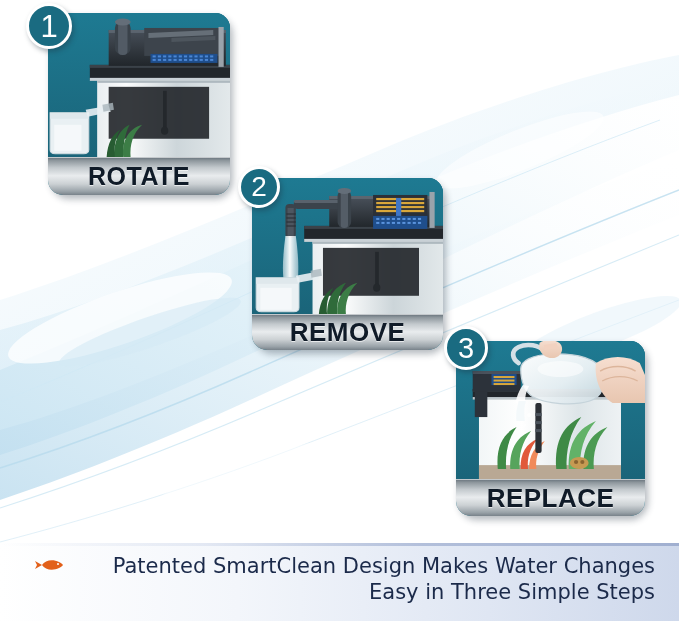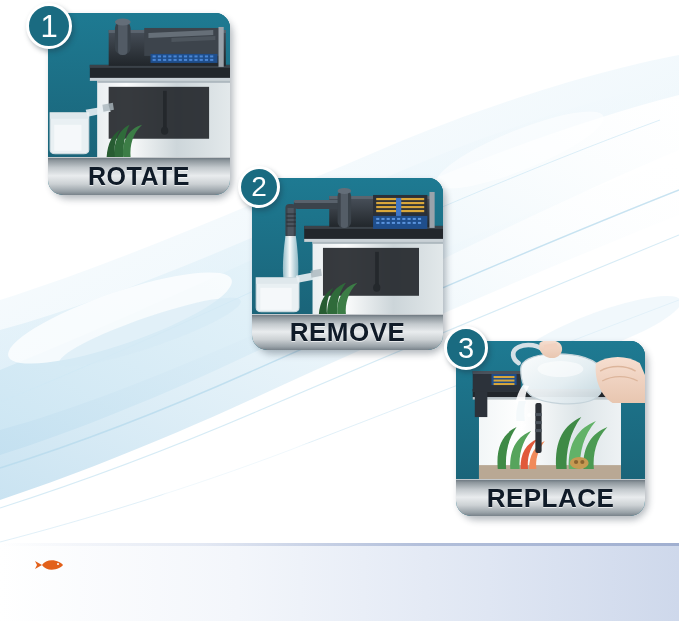--- a/index.html
+++ b/index.html
@@ -492,17 +492,19 @@
     <div class="fish-icon">
       <svg viewBox="0 0 32 16">
         <path d="M8,8 C11,3 19,2 25,5 C28,6.5 29,8 29,8 C29,8 28,9.5 25,11 C19,14 11,13 8,8 Z" fill="#e2601a"></path>
         <path d="M8,8 L1,4 L3,8 L1,12 Z" fill="#e2601a"></path>
         <circle cx="24" cy="7" r="1" fill="#ffffff"></circle>
       </svg>
     </div>
 
     <div class="tagline-row">
       <div class="tagline-text">
+        <span>Patented SmartClean Design Makes Water Changes</span>
+        <span class="l2">Easy in Three Simple Steps</span>
       </div>
     </div>
   </div>
 
 </div>
 
 </body></html>

